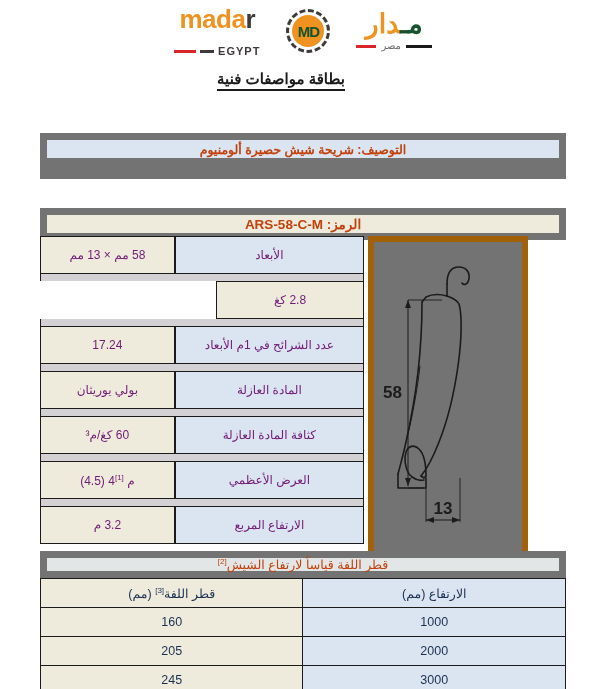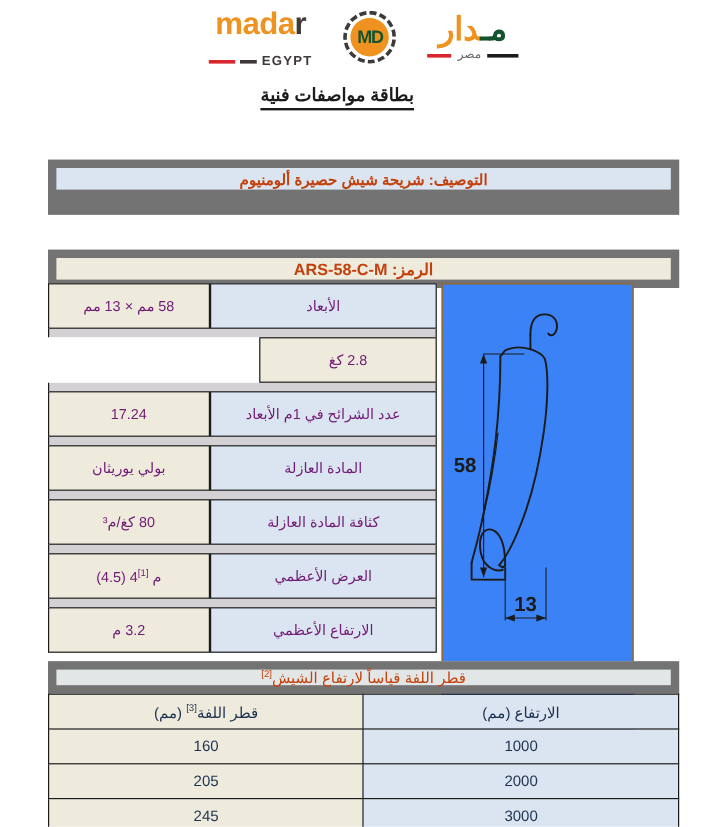--- a/index.html
+++ b/index.html
@@ -153,22 +153,22 @@
     width: 324px;
   }
   sup { font-size: 8px; vertical-align: super; }
 
   
   #drawing-panel {
     position: absolute;
     left: 368px; top: 236px;
     width: 160px; height: 376px;
     box-sizing: border-box;
-    border: 1px solid #a16207;
-    background: #3b82f6;
+    border: 6px solid #a16207;
+    background: #737373;
   }
   #drawing-panel svg { display: block; }
 
   
   #roll-title {
     left: 40px; top: 551px; width: 526px; height: 27px;
     background: #e3e6e6; font-size: 12.5px; font-weight: normal;
   }
   .roll-table {
     position: absolute;
@@ -245,32 +245,32 @@
       <div class="spec-cell spec-value">17.24</div>
     </div>
     <div class="spec-gap"></div>
     <div class="spec-row">
       <div class="spec-cell spec-label">المادة العازلة</div>
       <div class="spec-cell spec-value">بولي يوريثان</div>
     </div>
     <div class="spec-gap"></div>
     <div class="spec-row">
       <div class="spec-cell spec-label">كثافة المادة العازلة</div>
-      <div class="spec-cell spec-value">80 كغ/م³</div>
+      <div class="spec-cell spec-value">60 كغ/م³</div>
     </div>
     <div class="spec-gap"></div>
     <div class="spec-row">
       <div class="spec-cell spec-label">العرض الأعظمي</div>
       <div class="spec-cell spec-value">
         <span dir="rtl">م <sup>[1]</sup>4 (4.5)</span>
       </div>
     </div>
     <div class="spec-gap"></div>
     <div class="spec-row">
-      <div class="spec-cell spec-label">الارتفاع الأعظمي</div>
+      <div class="spec-cell spec-label">الارتفاع المربع</div>
       <div class="spec-cell spec-value">3.2 م</div>
     </div>
   </div>
 
 <div id="drawing-panel">
   <svg width="158" height="310" viewBox="0 0 158 310">
     <g fill="none" stroke="#1b1b1b" stroke-width="1.6" stroke-linecap="round" stroke-linejoin="round">
 
       <path d="M73 42 C73 30 78 25 85 25 C92 25 96 30 95 37 C94 42 90 44 88 41"></path>
       <path d="M73 42 L73 54"></path>

